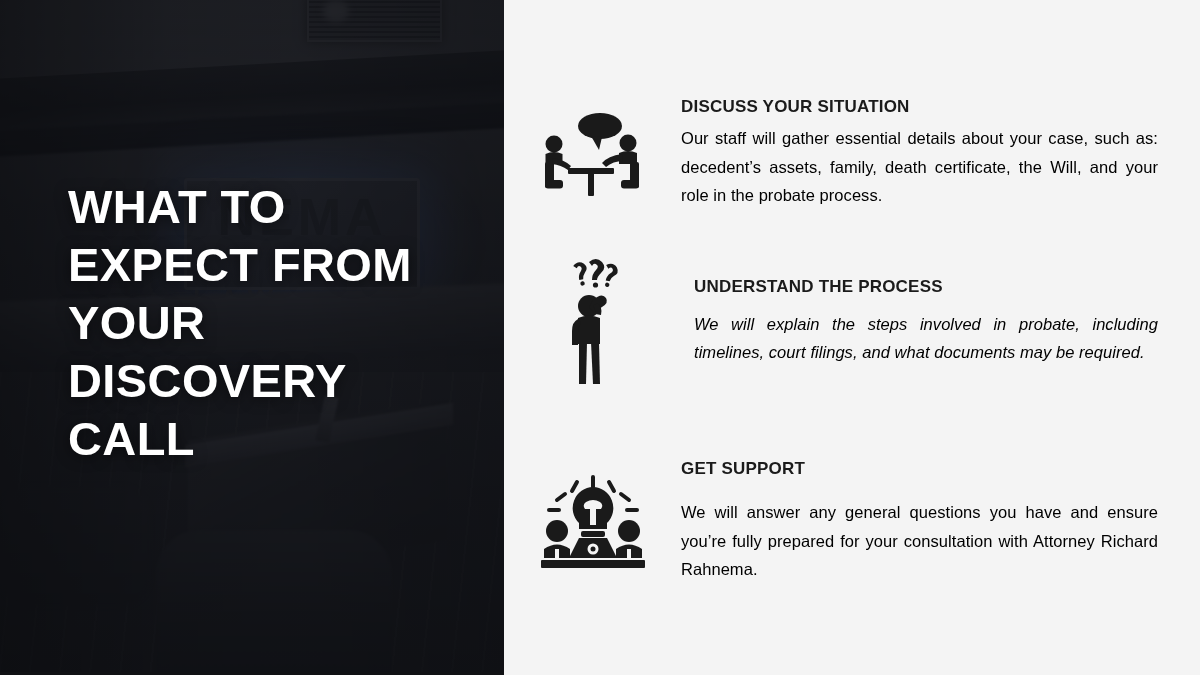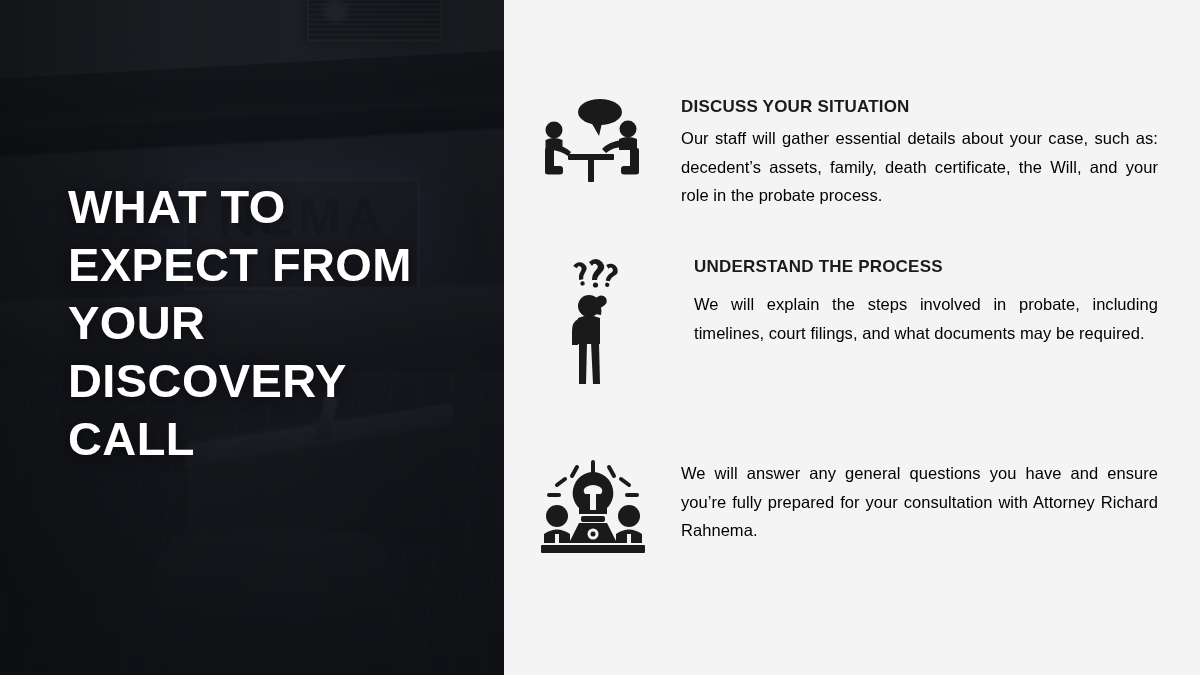--- a/index.html
+++ b/index.html
@@ -248,21 +248,21 @@
     left: 0;
     top: 0;
     width: 696px;
   }
 
   .block {
     position: absolute;
     left: 0;
     width: 696px;
     display: flex;
-    align-items: flex-start;
+    align-items: center;
   }
   .block-1 { top: 96px; }
   .block-2 { top: 256px; gap: 13px; }
   .block-3 { top: 458px; }
 
   .icon-cell {
     width: 177px;
     flex: 0 0 177px;
     display: flex;
     justify-content: center;
@@ -288,22 +288,22 @@
   .block-body {
     margin: 6px 0 0 0;
     font-size: 16.5px;
     line-height: 28.5px;
     color: #000000;
     text-align: justify;
     text-justify: inter-word;
     letter-spacing: 0.05px;
   }
   .block-3 .block-heading { margin-bottom: 0; }
-  .block-3 .block-body { margin-top: 1px; }
-  .block-2 .block-body { margin-top: 12px; }
+  .block-3 .block-body { margin-top: 18px; }
+  .block-2 .block-body { margin-top: 12px; font-style: italic; }
 </style>
 </head>
 <body>
 
 <div class="slide">
 
   <div class="left-panel">
     <div class="photo">
       <div class="photo-vent"></div>
       <div class="photo-beam"></div>
@@ -425,20 +425,21 @@
             <rect x="88" y="74" width="4" height="9" fill="#f4f4f4"></rect>
 
             <path d="M40 63 l28 0 l10 20 l-48 0 Z"></path>
             <circle cx="54" cy="74" r="5.5" fill="#f4f4f4"></circle>
             <circle cx="54" cy="74" r="2.5"></circle>
 
             <rect x="2" y="85" width="104" height="8" rx="1"></rect>
           </svg>
         </div>
         <div class="text-cell">
+          <h2 class="block-heading">GET SUPPORT</h2>
           <p class="block-body">We will answer any general questions you have and ensure you’re fully prepared for your consultation with Attorney Richard Rahnema.</p>
         </div>
       </div>
 
     </div>
   </div>
 
 </div>
 
 </body></html>

